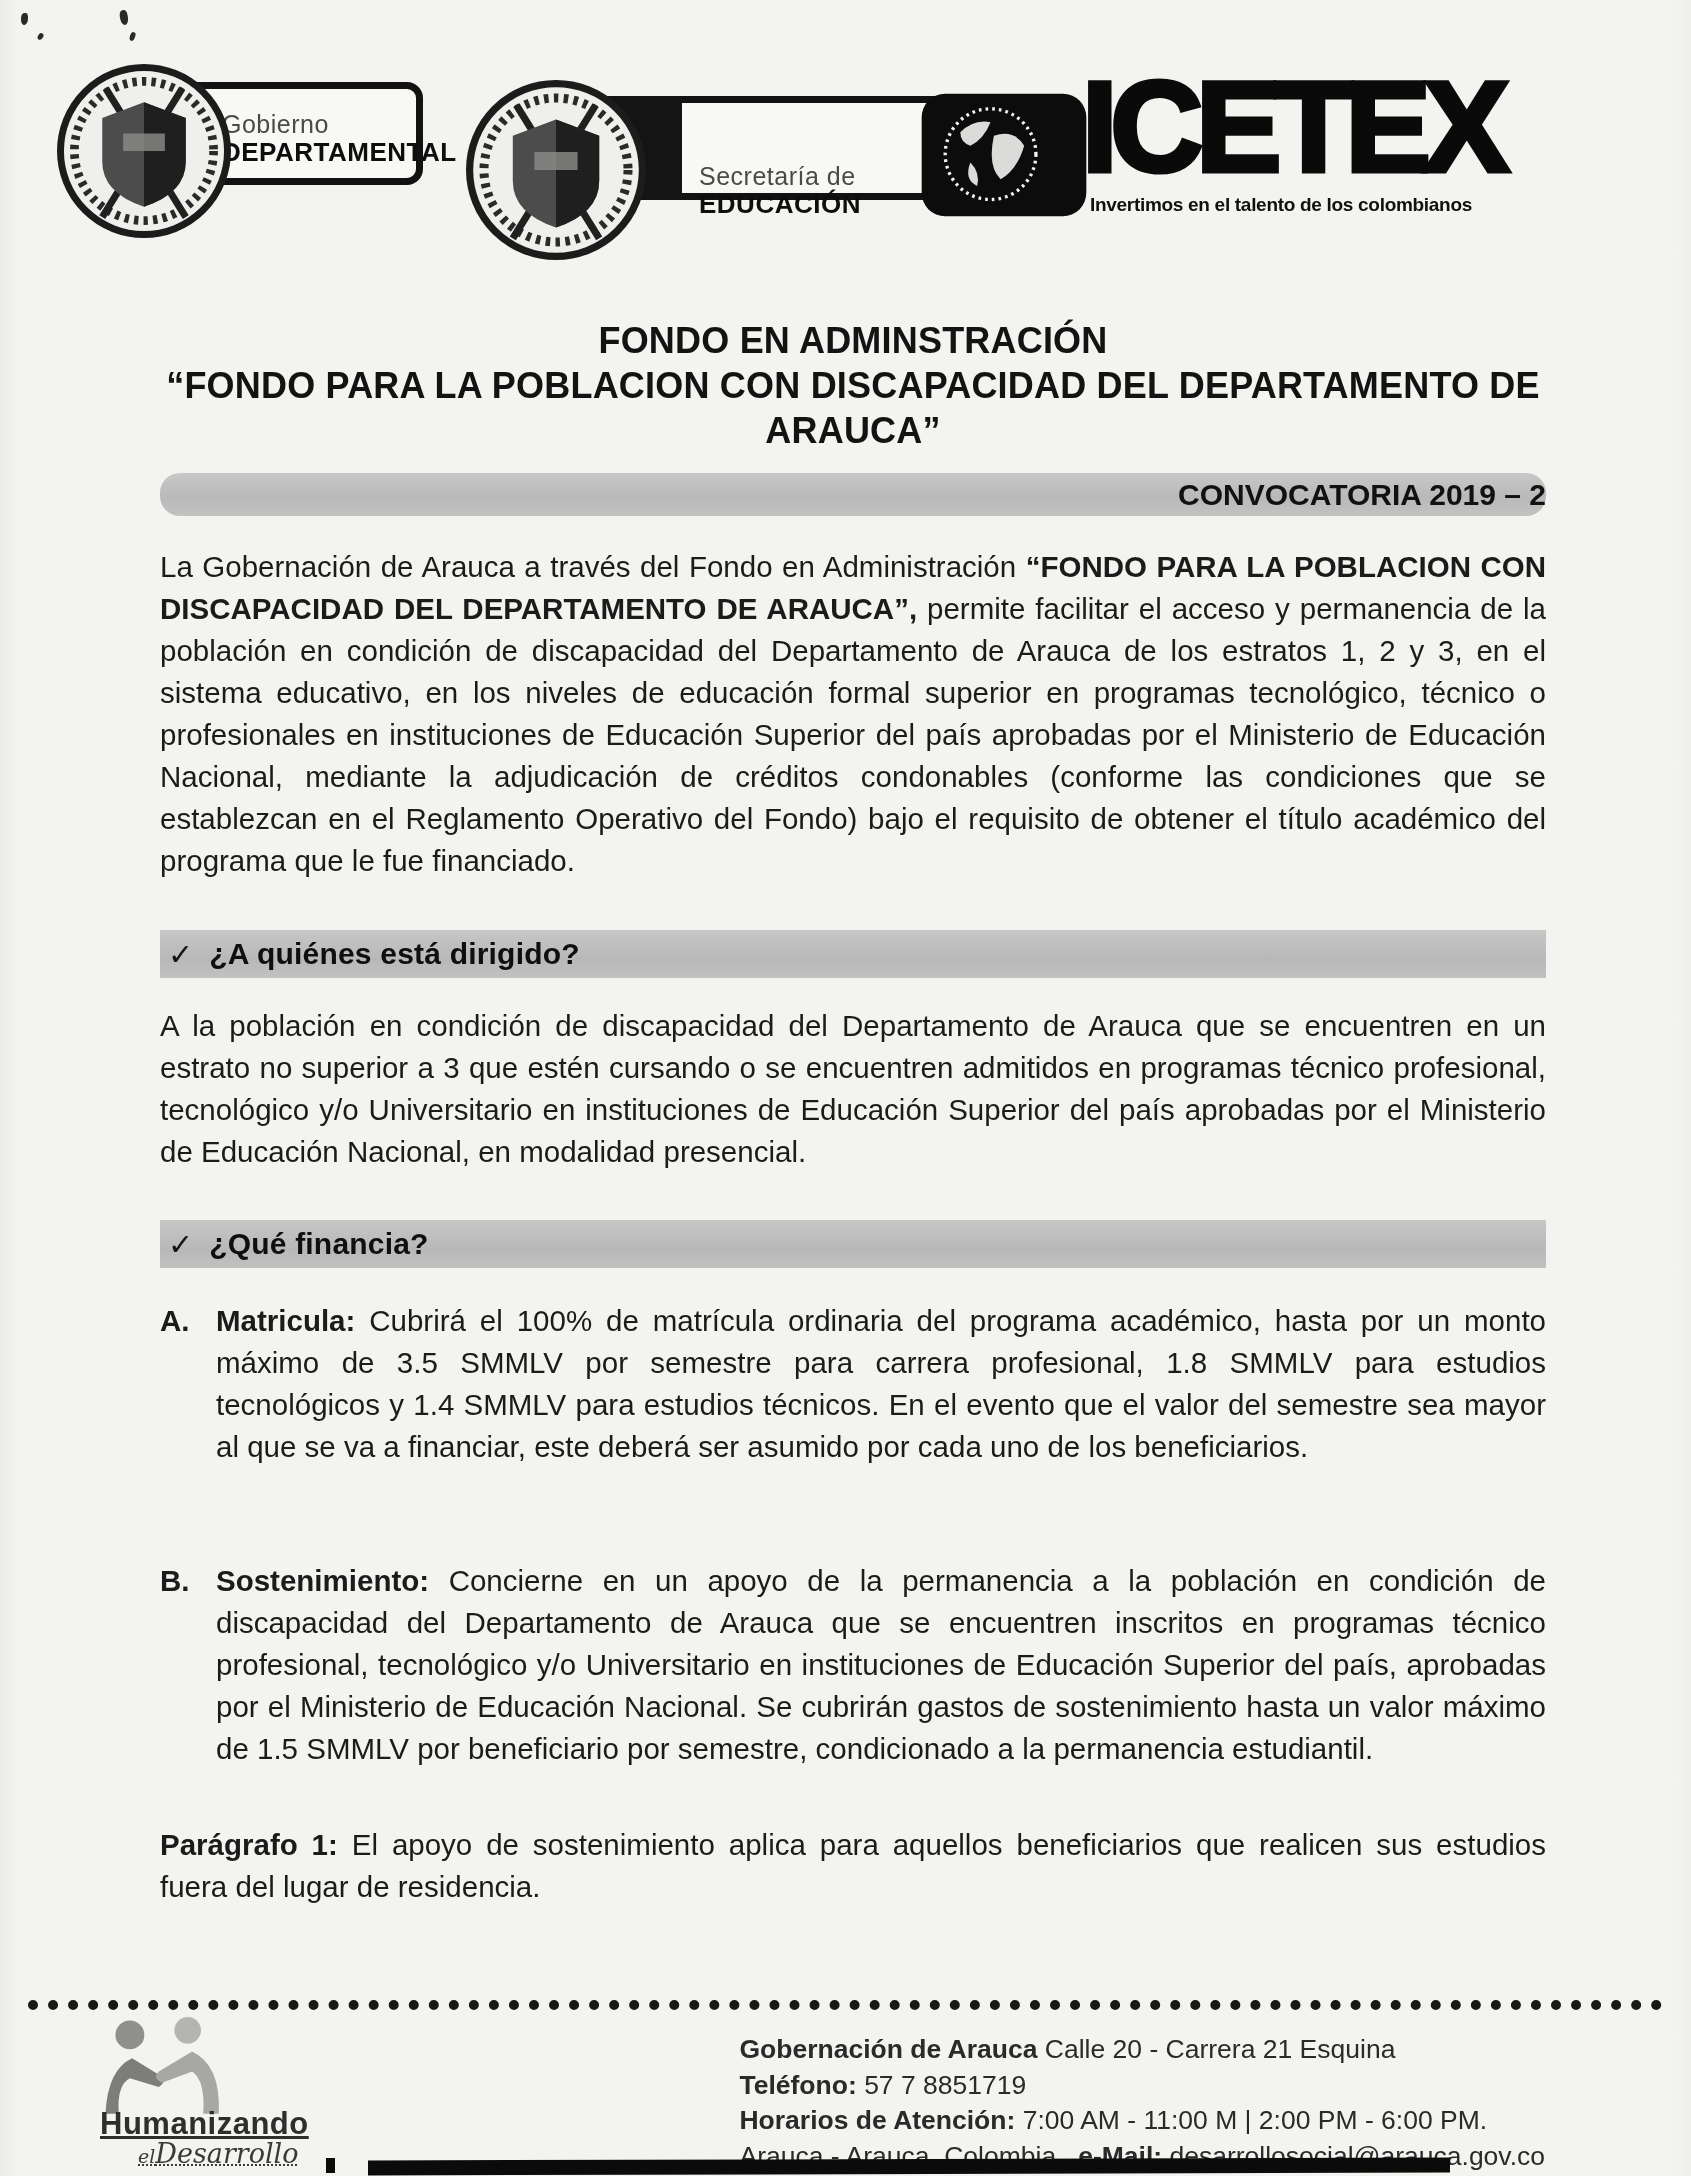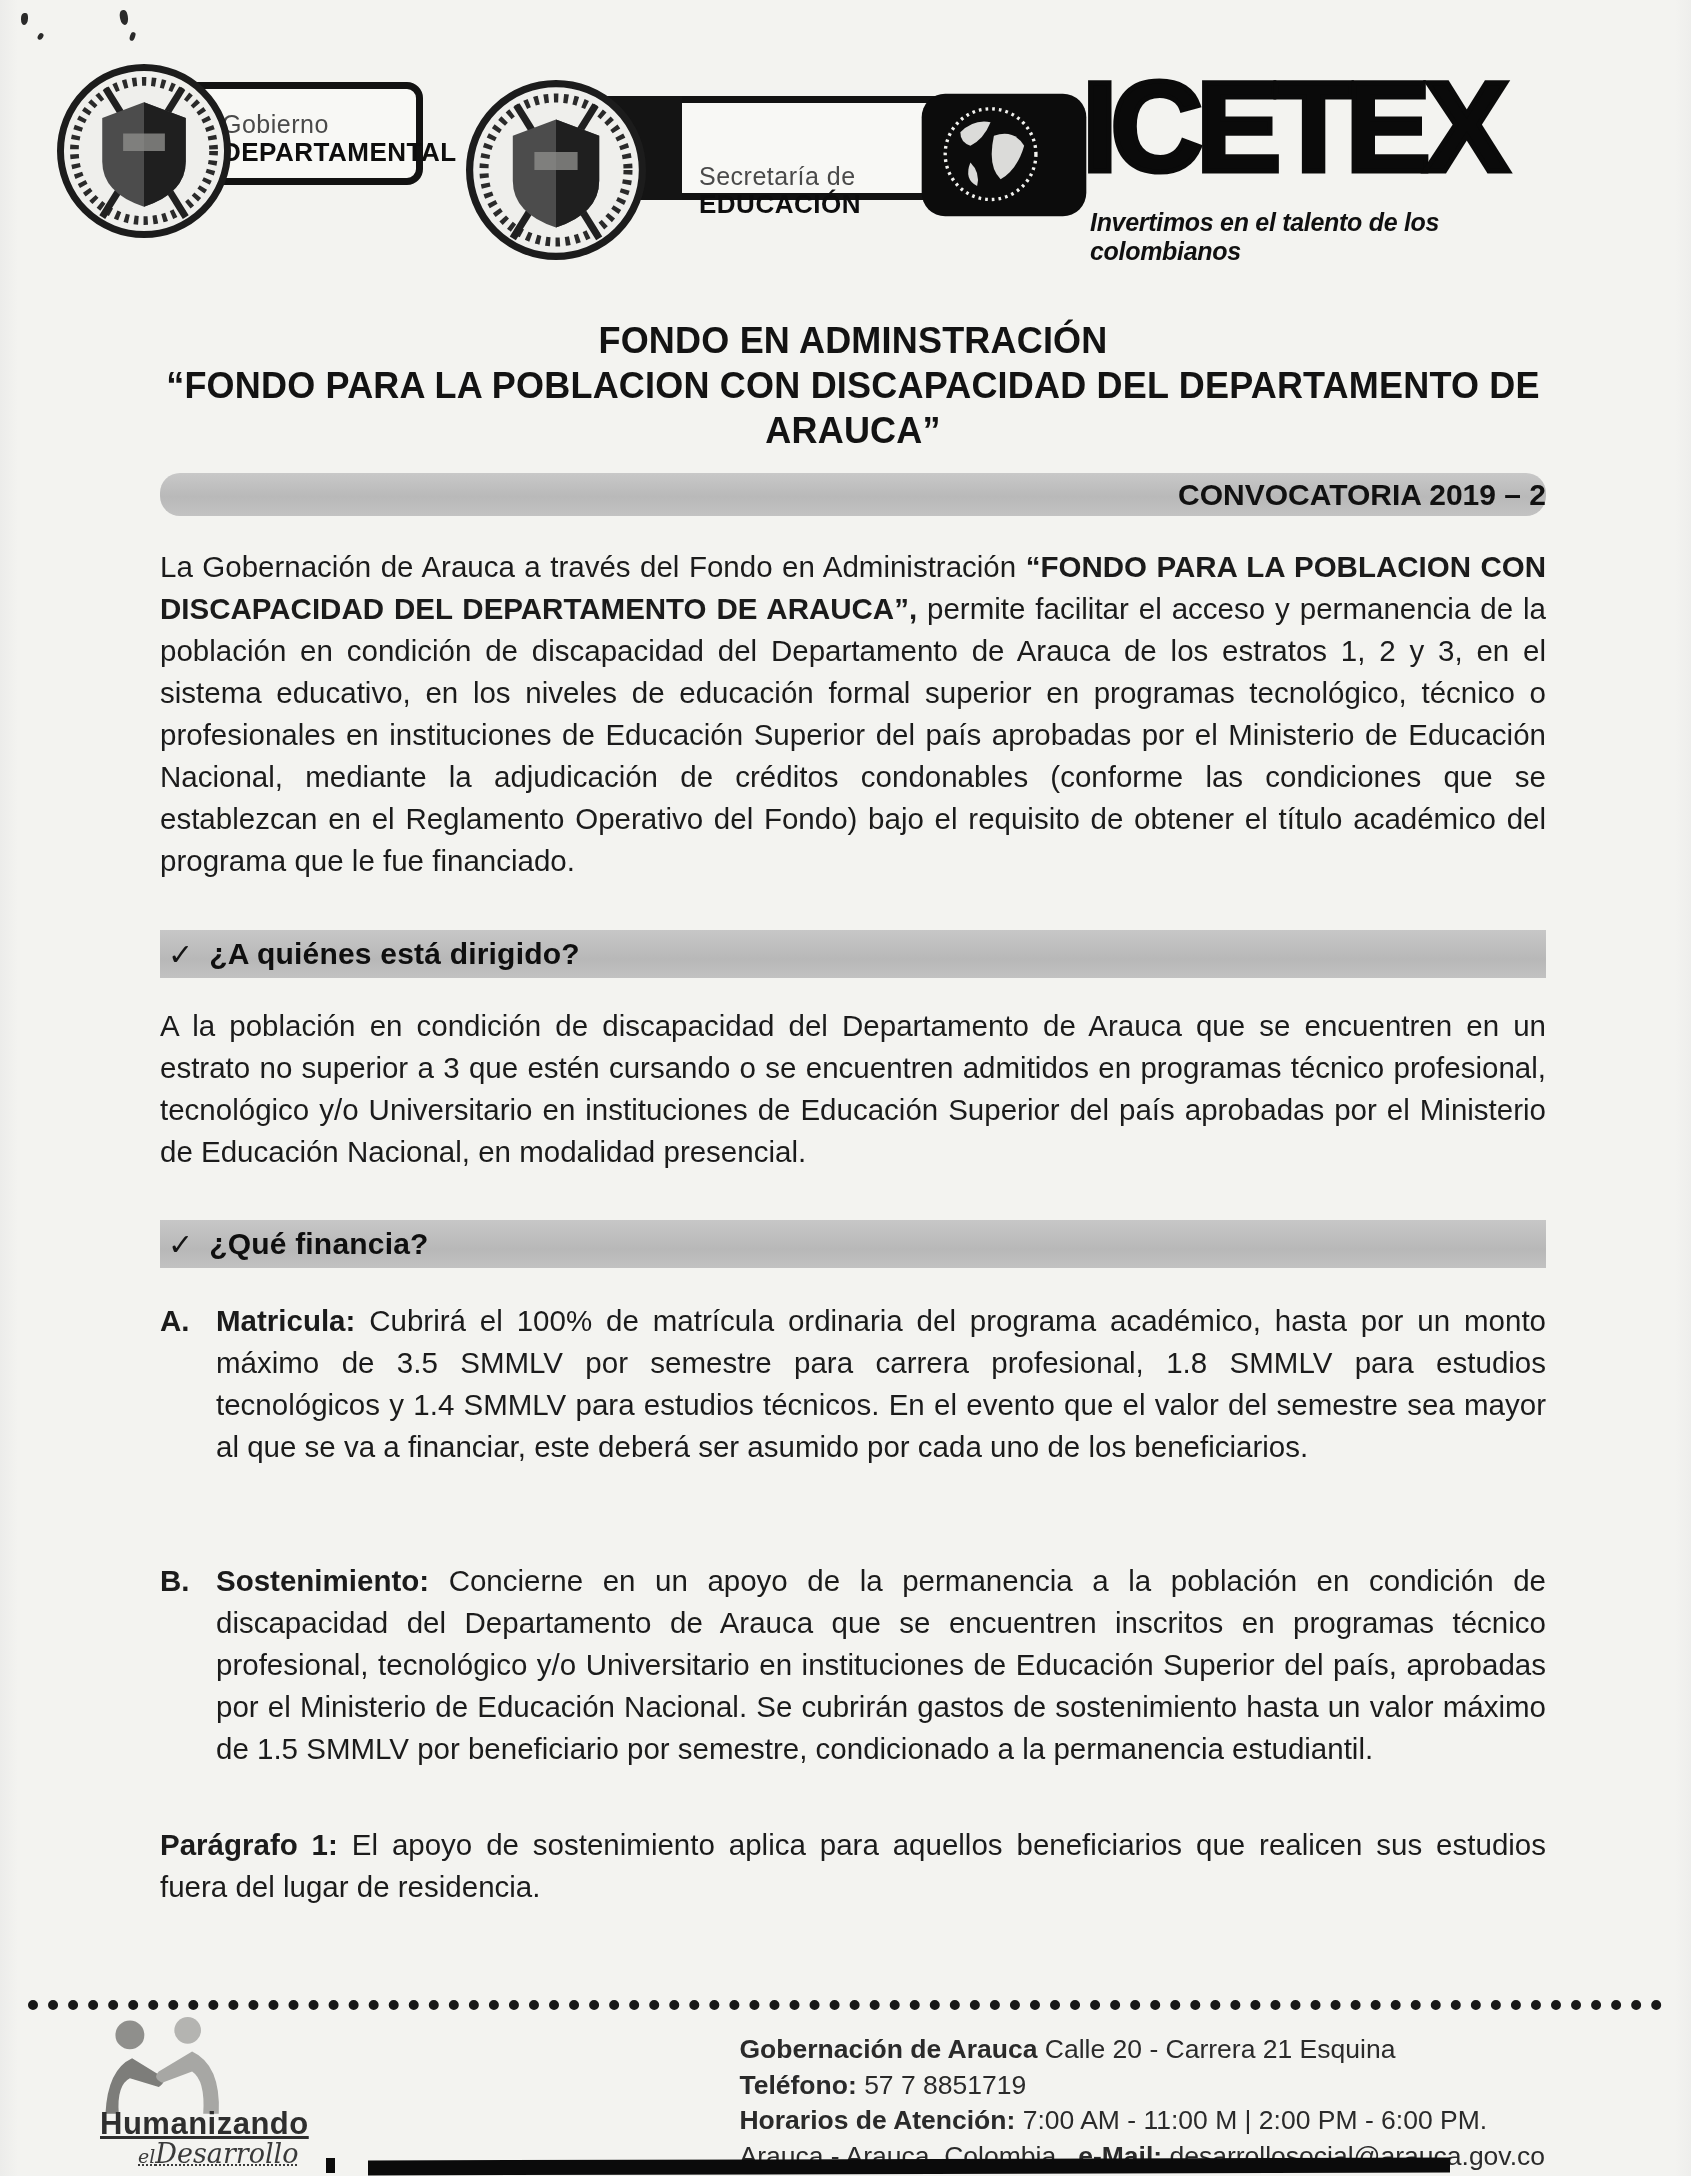--- a/index.html
+++ b/index.html
@@ -30,22 +30,22 @@
   .seal{position:absolute;}
   .seal1{left:57px;top:64px;width:174px;height:174px;}
   .seal2{left:466px;top:80px;width:180px;height:180px;}
   .icetex-globe{position:absolute;left:920px;top:92px;width:168px;height:126px;}
   .icetex-wordmark{
     position:absolute;left:1082px;top:52px;width:470px;height:150px;
     font-size:128px;font-weight:bold;letter-spacing:-7px;color:#0a0a0a;
     -webkit-text-stroke:5px #0a0a0a;line-height:150px;white-space:nowrap;
   }
   .icetex-tagline{
-    position:absolute;left:1090px;top:208px;width:420px;
-    font-size:25px;font-style:italic;font-weight:bold;color:#101010;letter-spacing:-0.3px;
+    position:absolute;left:1090px;top:194px;width:420px;
+    font-size:19px;font-weight:bold;color:#101010;letter-spacing:-0.3px;
   }
   
   .doc-title{position:absolute;left:160px;top:318px;width:1386px;text-align:center;
     font-size:36px;font-weight:bold;line-height:45px;color:#131313;letter-spacing:.2px;}
   .banner{
     position:absolute;left:160px;top:473px;width:1386px;height:43px;
     background:linear-gradient(180deg,#c8c8c8 0%,#b9b9b9 55%,#c2c2c2 100%);
     text-align:right;font-size:30px;font-weight:bold;line-height:43px;color:#111;border-radius:20px;
   }
   

